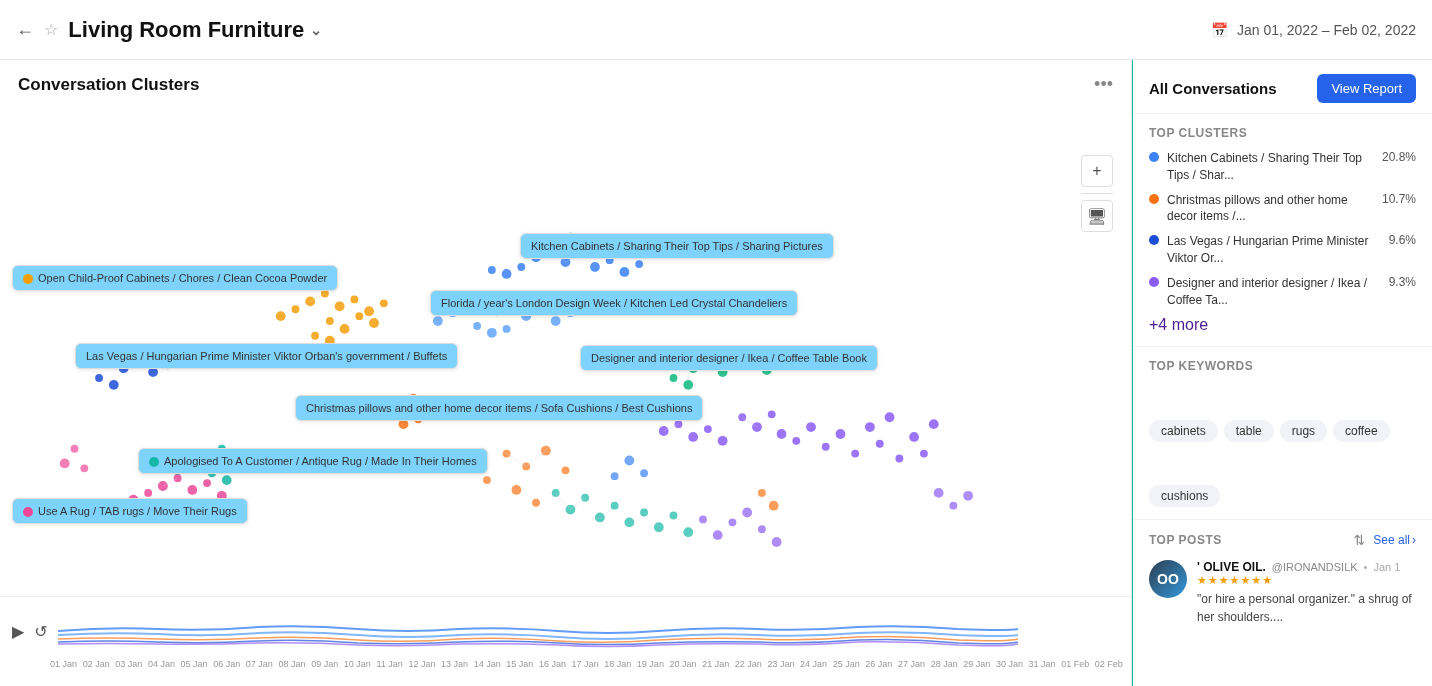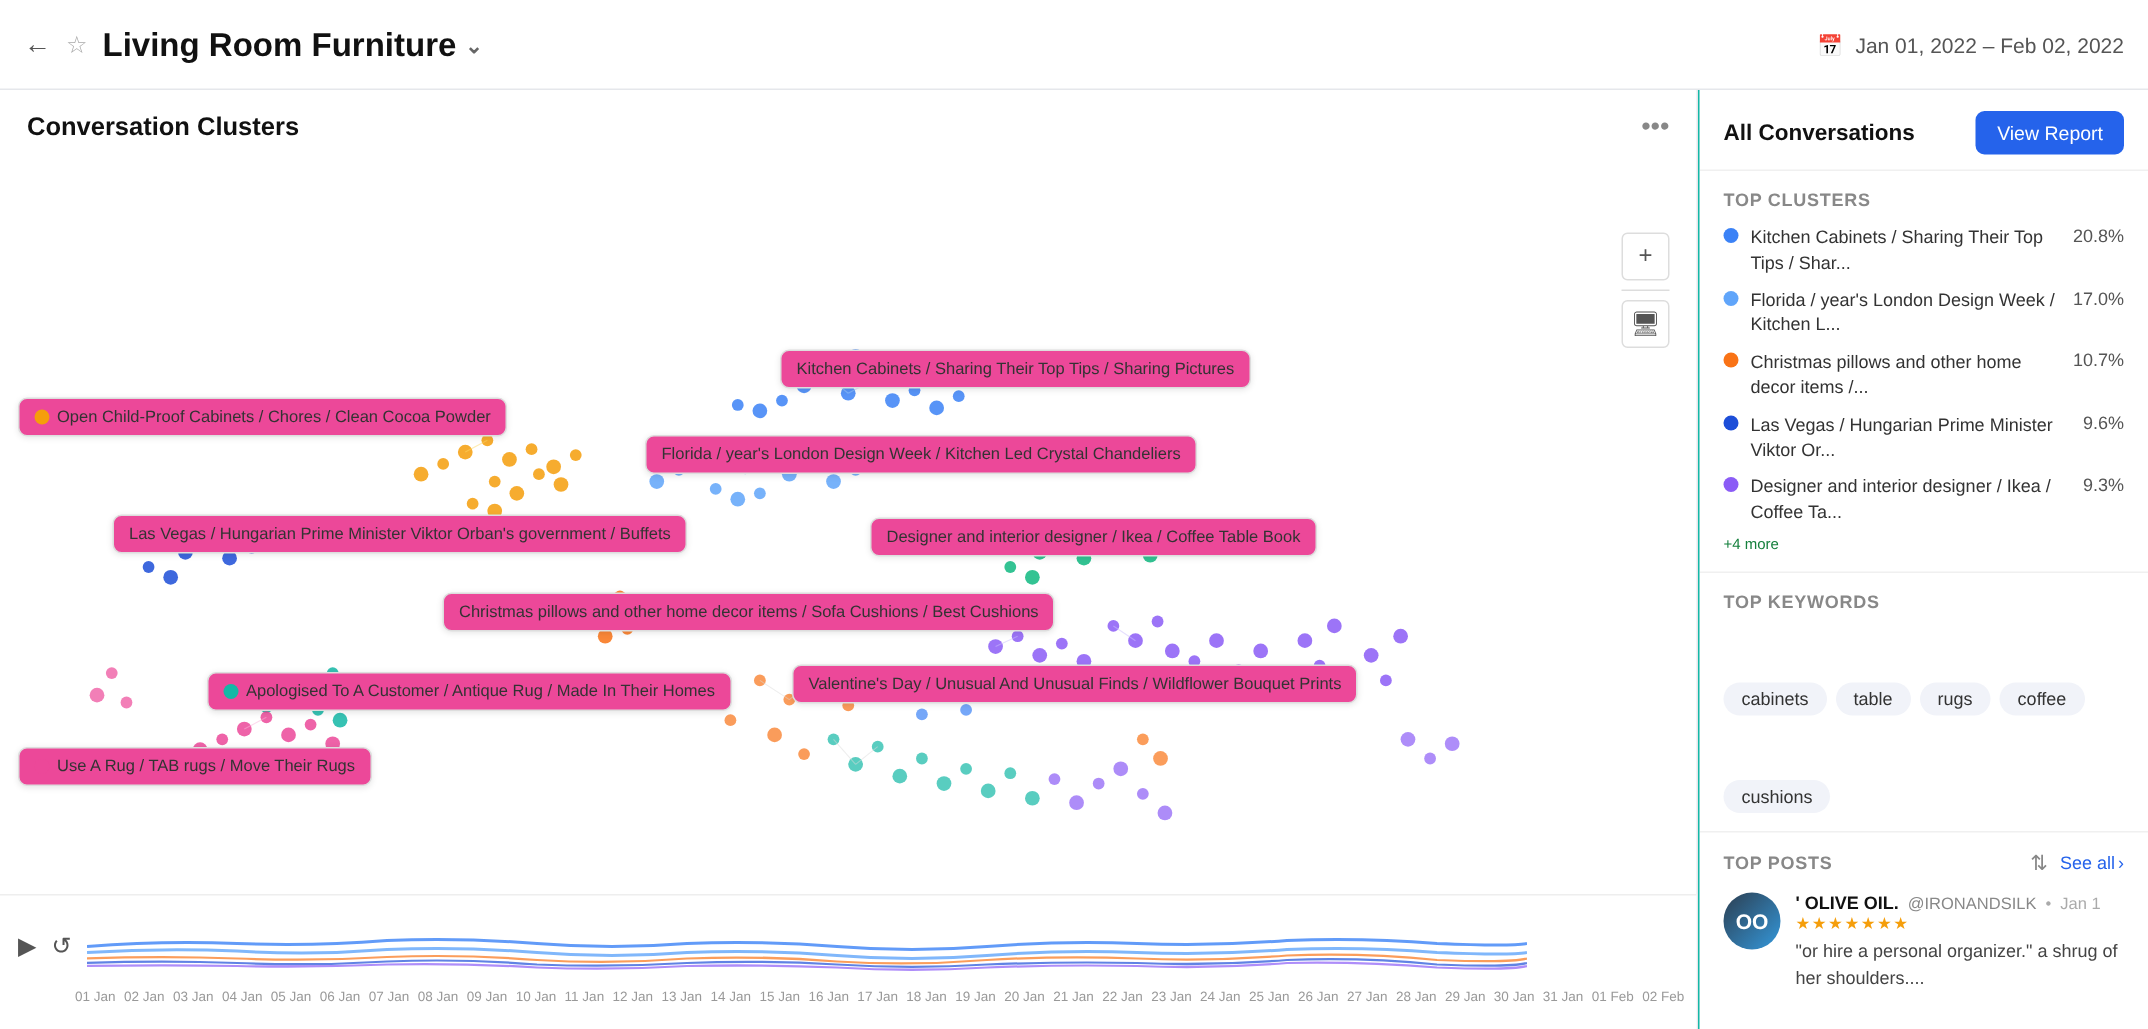--- a/index.html
+++ b/index.html
@@ -32,21 +32,21 @@
     .viz-area { flex: 1; position: relative; overflow: hidden; }
     svg.cluster-viz { width: 100%; height: 100%; }
 
     
     .viz-controls { position: absolute; right: 18px; top: 50px; display: flex; flex-direction: column; gap: 6px; }
     .control-btn { width: 32px; height: 32px; background: #fff; border: 1px solid #ddd; border-radius: 4px; cursor: pointer; display: flex; align-items: center; justify-content: center; font-size: 16px; color: #555; }
     .divider-h { width: 32px; height: 1px; background: #ddd; }
 
     
     .cluster-label {
-      position: absolute; background: #ec4899; border: 1px solid #ddd;
+      position: absolute; background: #7dd3fc; border: 1px solid #ddd;
       border-radius: 6px; padding: 6px 10px; font-size: 11px; color: #333;
       white-space: nowrap; pointer-events: none; box-shadow: 0 1px 4px rgba(0,0,0,0.1);
     }
 
     
     .timeline-area { height: 90px; border-top: 1px solid #eee; background: #fff; position: relative; padding: 6px 0 0; }
     .timeline-controls { display: flex; align-items: center; gap: 10px; padding: 4px 12px; }
     .play-btn, .replay-btn { background: none; border: none; cursor: pointer; font-size: 16px; color: #555; }
     .timeline-dates { display: flex; justify-content: space-between; padding: 0 8px 0 50px; font-size: 9px; color: #999; }
 
@@ -63,21 +63,21 @@
     .big-number { font-size: 26px; font-weight: 700; color: #111; }
     .big-label { font-size: 13px; color: #888; }
 
     
     .section { padding: 12px 16px; border-bottom: 1px solid #f0f0f0; }
     .section-title { font-size: 12px; font-weight: 600; color: #888; text-transform: uppercase; letter-spacing: 0.5px; margin-bottom: 10px; }
     .cluster-item { display: flex; align-items: flex-start; gap: 8px; margin-bottom: 8px; }
     .cluster-dot { width: 10px; height: 10px; border-radius: 50%; flex-shrink: 0; margin-top: 2px; }
     .cluster-name { font-size: 12px; color: #333; flex: 1; line-height: 1.4; }
     .cluster-pct { font-size: 12px; color: #555; font-weight: 500; flex-shrink: 0; }
-    .more-link { font-size: 10px; color: #15803d; cursor: pointer; margin-top: 4px; }
+    .more-link { font-size: 16px; color: #4c1d95; cursor: pointer; margin-top: 4px; }
 
     
     .keywords-section { padding: 12px 16px; border-bottom: 1px solid #f0f0f0; }
     .keyword-tags { display: flex; flex-wrap: wrap; gap: 6px; margin-top: 8px; }
     .keyword-tag { background: #f1f3f9; border-radius: 20px; padding: 4px 12px; font-size: 12px; color: #333; cursor: pointer; margin-top: 37px; }
 
     
     .posts-section { padding: 12px 16px; }
     .posts-header { display: flex; align-items: center; justify-content: space-between; margin-bottom: 12px; gap: 36px; }
     .see-all { font-size: 12px; color: #2563eb; cursor: pointer; display: flex; align-items: center; gap: 2px; }
@@ -329,23 +329,20 @@
         <span>Las Vegas / Hungarian Prime Minister Viktor Orban's government / Buffets</span>
       </div>
       <div class="cluster-label" style="left:580px;top:240px;">
         <span>Designer and interior designer / Ikea / Coffee Table Book</span>
       </div>
       <div class="cluster-label" style="left:295px;top:290px;">
         <span>Christmas pillows and other home decor items / Sofa Cushions / Best Cushions</span>
       </div>
       <div class="cluster-label" style="left:138px;top:343px;">
         <span style="display:inline-block;width:10px;height:10px;border-radius:50%;background:#14b8a6;margin-right:5px;vertical-align:middle;"></span><span>Apologised To A Customer / Antique Rug / Made In Their Homes</span>
-      </div>
-      <div class="cluster-label" style="left:528px;top:338px;">
-        <span>Valentine's Day / Unusual And Unusual Finds / Wildflower Bouquet Prints</span>
       </div>
       <div class="cluster-label" style="left:12px;top:393px;">
         <span style="display:inline-block;width:10px;height:10px;border-radius:50%;background:#ec4899;margin-right:5px;vertical-align:middle;"></span><span>Use A Rug / TAB rugs / Move Their Rugs</span>
       </div>
 
       
       <div class="viz-controls">
         <button class="control-btn">+</button>
         <div class="divider-h"></div>
         <button class="control-btn">🖥</button>
@@ -412,25 +409,20 @@
 
     <div class="section">
       <div class="section-title">Top Clusters</div>
       <div>
         <div class="cluster-item">
           <span class="cluster-dot" style="background:#3b82f6;"></span>
           <span class="cluster-name">Kitchen Cabinets / Sharing Their Top Tips / Shar...</span>
           <span class="cluster-pct">20.8%</span>
         </div>
         <div class="cluster-item">
-          <span class="cluster-dot" style="background:#60a5fa;"></span>
-          <span class="cluster-name">Florida / year's London Design Week / Kitchen L...</span>
-          <span class="cluster-pct">17.0%</span>
-        </div>
-        <div class="cluster-item">
           <span class="cluster-dot" style="background:#f97316;"></span>
           <span class="cluster-name">Christmas pillows and other home decor items /...</span>
           <span class="cluster-pct">10.7%</span>
         </div>
         <div class="cluster-item">
           <span class="cluster-dot" style="background:#1d4ed8;"></span>
           <span class="cluster-name">Las Vegas / Hungarian Prime Minister Viktor Or...</span>
           <span class="cluster-pct">9.6%</span>
         </div>
         <div class="cluster-item">

